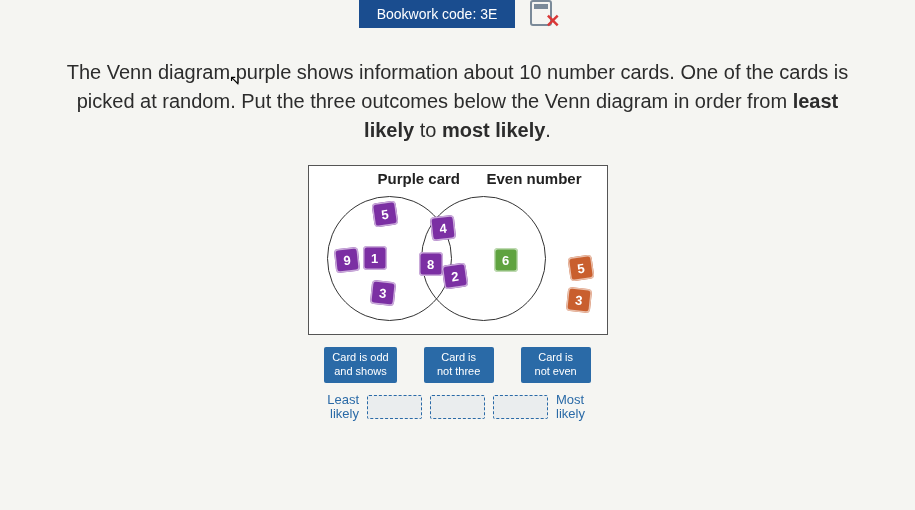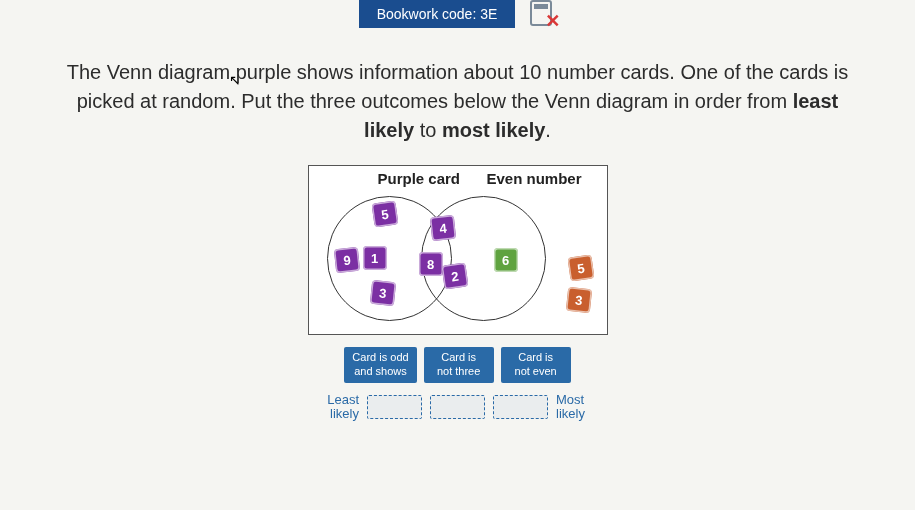--- a/index.html
+++ b/index.html
@@ -122,21 +122,21 @@
     .c3  { left: 62px; top: 115px; transform: rotate(6deg); }
     .c4  { left: 122px; top: 50px; transform: rotate(-6deg); }
     .c8  { left: 110px; top: 86px; }
     .c2  { left: 134px; top: 98px; transform: rotate(-8deg); }
     .c6  { left: 185px; top: 82px; }
     .c5o { left: 260px; top: 90px; transform: rotate(-8deg); }
     .c3o { left: 258px; top: 122px; transform: rotate(6deg); }
 
     .outcomes-row {
       display: flex;
-      gap: 7px;
+      gap: 27px;
       margin-top: 12px;
     }
     .outcome {
       background: #2a6aa7;
       color: #fff;
       font-size: 11px;
       line-height: 1.25;
       padding: 4px 8px;
       border-radius: 2px;
       text-align: center;

